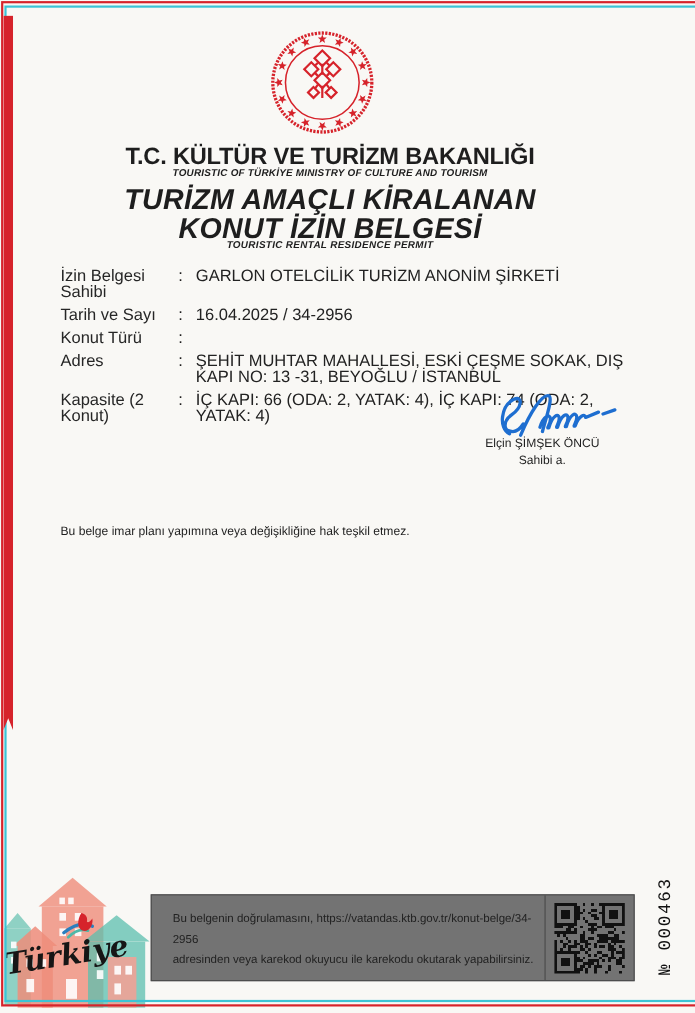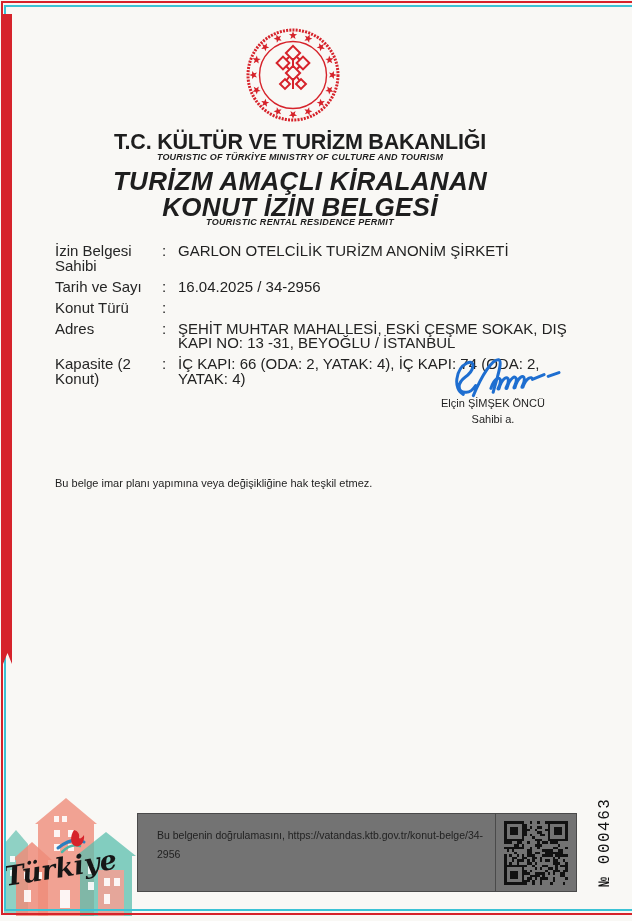--- a/index.html
+++ b/index.html
@@ -144,20 +144,21 @@
   <div class="sign-block">
     <div>Elçin ŞİMŞEK ÖNCÜ</div>
     <div>Sahibi a.</div>
   </div>
 
   <div class="note-line">Bu belge imar planı yapımına veya değişikliğine hak teşkil etmez.</div>
 
   <div class="ver-box">
     <div class="ver-text">
       <div>Bu belgenin doğrulamasını, https://vatandas.ktb.gov.tr/konut-belge/34-2956</div>
+      <div>adresinden veya karekod okuyucu ile karekodu okutarak yapabilirsiniz.</div>
     </div>
     <div class="ver-qr">
       <svg id="qr-svg" width="64" height="64" viewBox="0 0 25 25" shape-rendering="crispEdges">
           <rect x="10" y="0" width="1" height="1" fill="#111"></rect>
           <rect x="13" y="0" width="1" height="1" fill="#111"></rect>
           <rect x="16" y="0" width="1" height="1" fill="#111"></rect>
           <rect x="8" y="1" width="1" height="1" fill="#111"></rect>
           <rect x="8" y="2" width="1" height="1" fill="#111"></rect>
           <rect x="10" y="2" width="1" height="1" fill="#111"></rect>
           <rect x="13" y="2" width="1" height="1" fill="#111"></rect>

